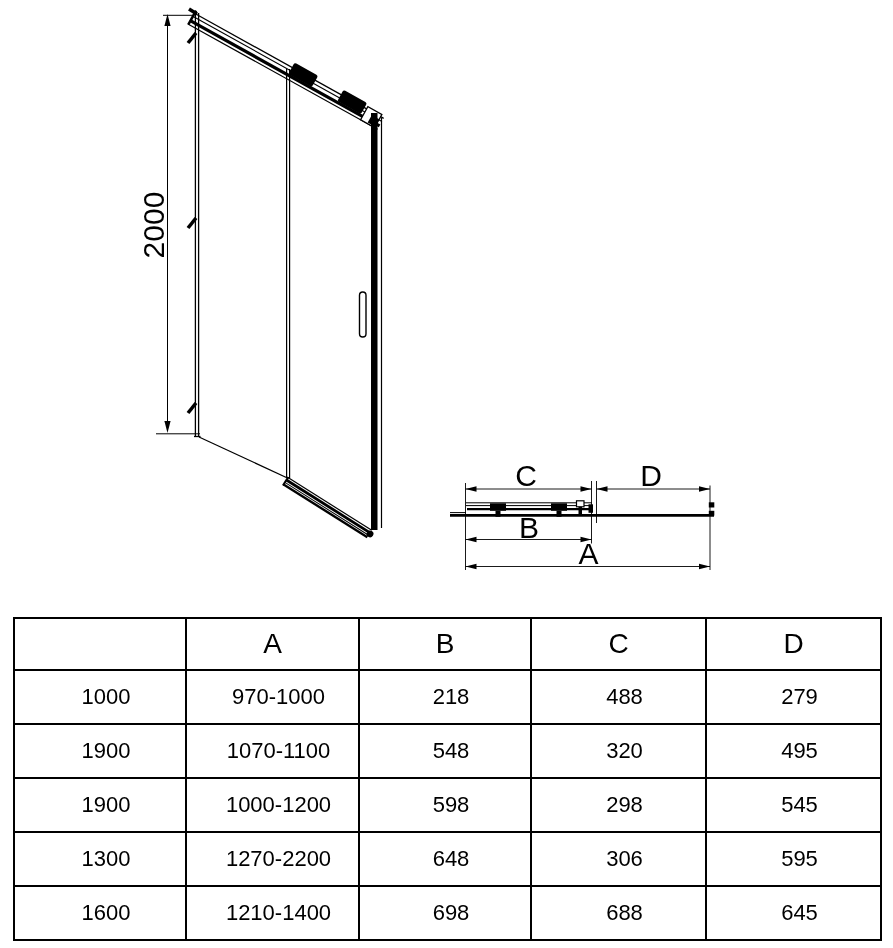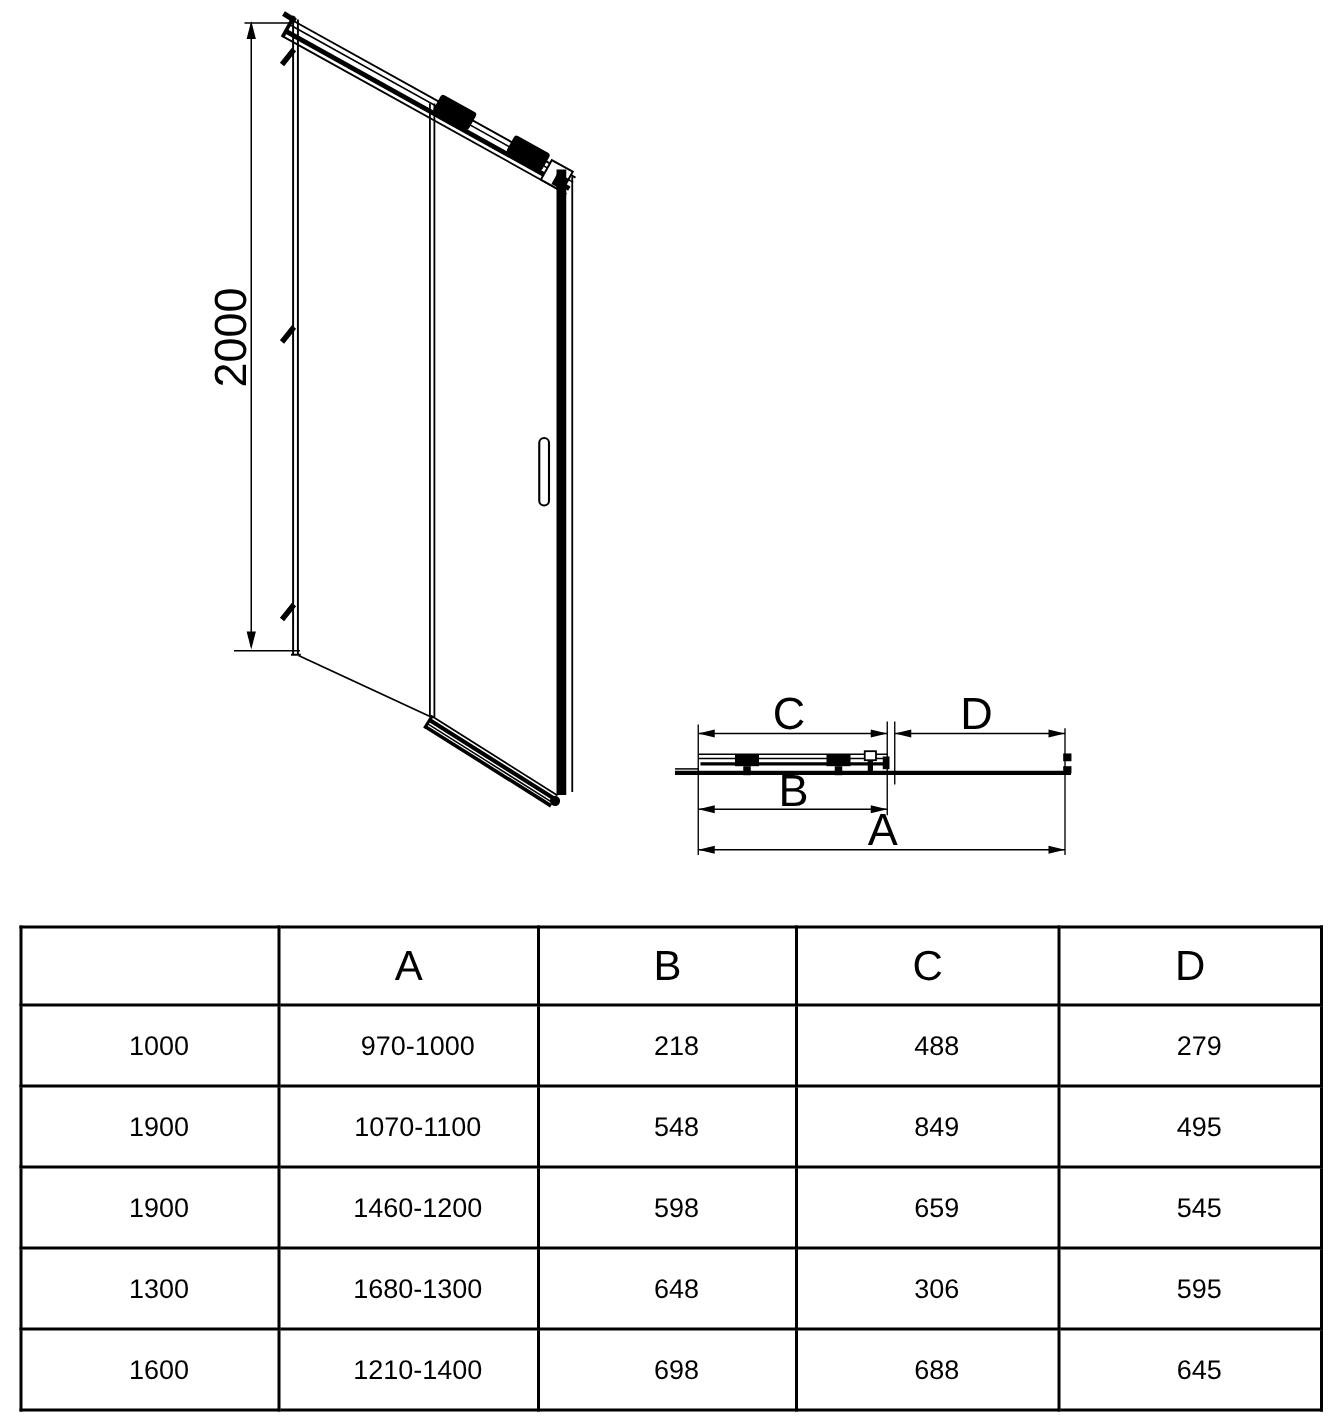--- a/index.html
+++ b/index.html
@@ -32,21 +32,21 @@
   table.dims th, table.dims td {
     border: 2px solid #000000;
     text-align: center;
     vertical-align: middle;
     padding: 0;
     color: #000000;
     font-weight: normal;
     white-space: nowrap;
   }
   table.dims th { height: 50px; font-size: 28px; }
-  table.dims td { height: 52px; font-size: 18px; padding-left: 12px; }
+  table.dims td { height: 52px; font-size: 22px; padding-left: 12px; }
 </style>
 </head>
 <body>
 
 <div class="canvas">
 
   <svg class="drawing" width="893" height="600" viewBox="0 0 893 600">
 
     <g stroke="#000000" fill="none">
 
@@ -189,33 +189,33 @@
         <td>1000</td>
         <td>970-1000</td>
         <td>218</td>
         <td>488</td>
         <td>279</td>
       </tr>
       <tr>
         <td>1900</td>
         <td>1070-1100</td>
         <td>548</td>
-        <td>849</td>
+        <td>320</td>
         <td>495</td>
       </tr>
       <tr>
         <td>1900</td>
-        <td>1460-1200</td>
+        <td>1000-1200</td>
         <td>598</td>
-        <td>659</td>
+        <td>298</td>
         <td>545</td>
       </tr>
       <tr>
         <td>1300</td>
-        <td>1680-1300</td>
+        <td>1270-2200</td>
         <td>648</td>
         <td>306</td>
         <td>595</td>
       </tr>
       <tr>
         <td>1600</td>
         <td>1210-1400</td>
         <td>698</td>
         <td>688</td>
         <td>645</td>

